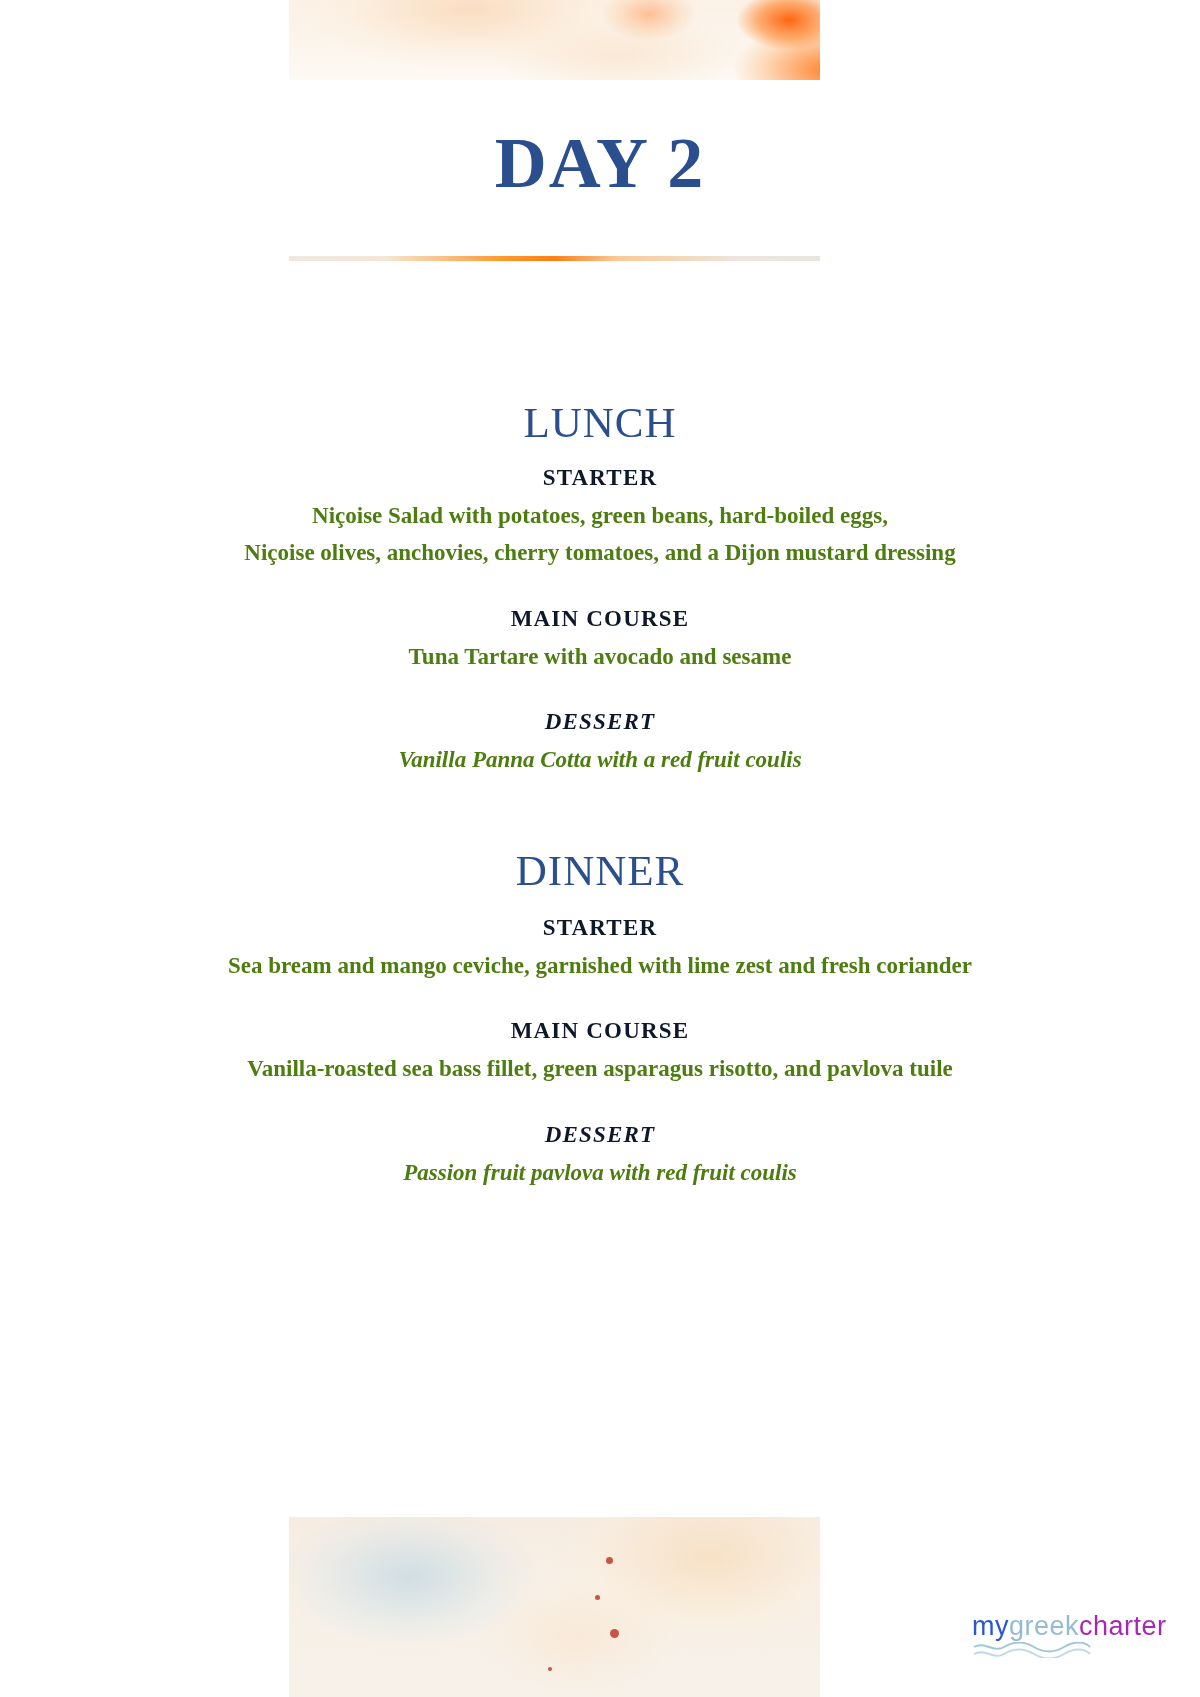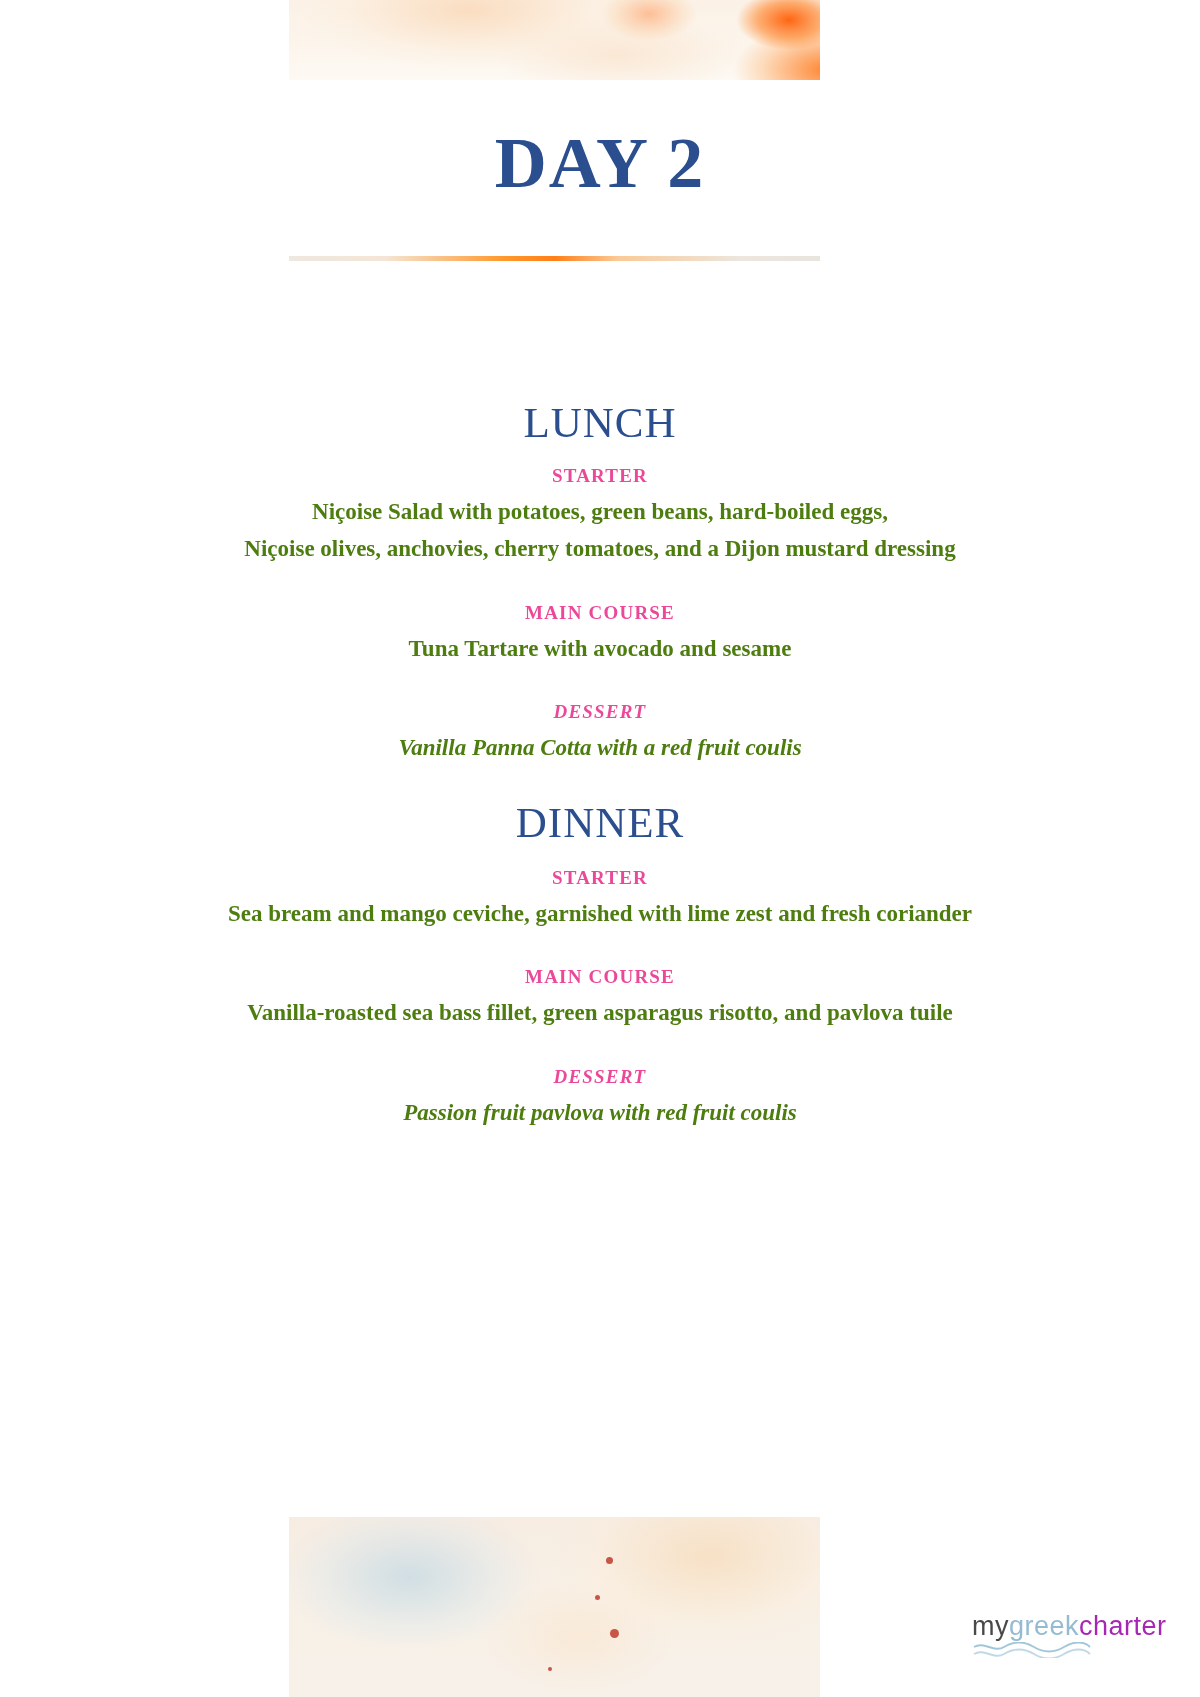--- a/index.html
+++ b/index.html
@@ -100,55 +100,55 @@
     letter-spacing: 1px;
     margin: 0 0 18px 0;
     font-weight: 400;
     font-family: "Liberation Serif", serif;
   }
   .course {
     margin: 0 0 34px 0;
   }
   .course:last-child { margin-bottom: 0; font-style: italic; }
   .course-label {
-    color: #ec4899;
-    font-size: 19px;
+    color: #0f172a;
+    font-size: 23px;
     font-weight: bold;
     letter-spacing: 1.2px;
     margin: 0 0 6px 0;
   }
   .course-desc {
     color: #4d7c0f;
     font-size: 23px;
     line-height: 1.62;
     margin: 0 auto;
     max-width: 960px;
     font-weight: 600;
   }
-  .meal-block { margin-bottom: 32px; }
+  .meal-block { margin-bottom: 68px; }
   .meal-block:last-child { margin-bottom: 0; }
   #dinner-block .meal-heading { margin-bottom: 20px; }
 
   
   .logo {
     position: absolute;
     right: 28px;
     top: 1613px;
     width: 200px;
     text-align: left;
     opacity: 0.95;
   }
   .logo-text {
     font-family: "Liberation Sans", sans-serif;
     font-size: 27px;
     letter-spacing: 0.5px;
     line-height: 1;
     white-space: nowrap;
   }
-  .logo-my { color: #404040; }
+  .logo-my { color: #1d4ed8; }
   .logo-greek { color: #8fb8cf; }
   .logo-charter { color: #a21caf; }
   .logo-wave { display: block; margin-top: 2px; }
 </style>
 </head>
 <body>
 
 <div class="band band-top"></div>
 
 <div class="page-title">DAY 2</div>

